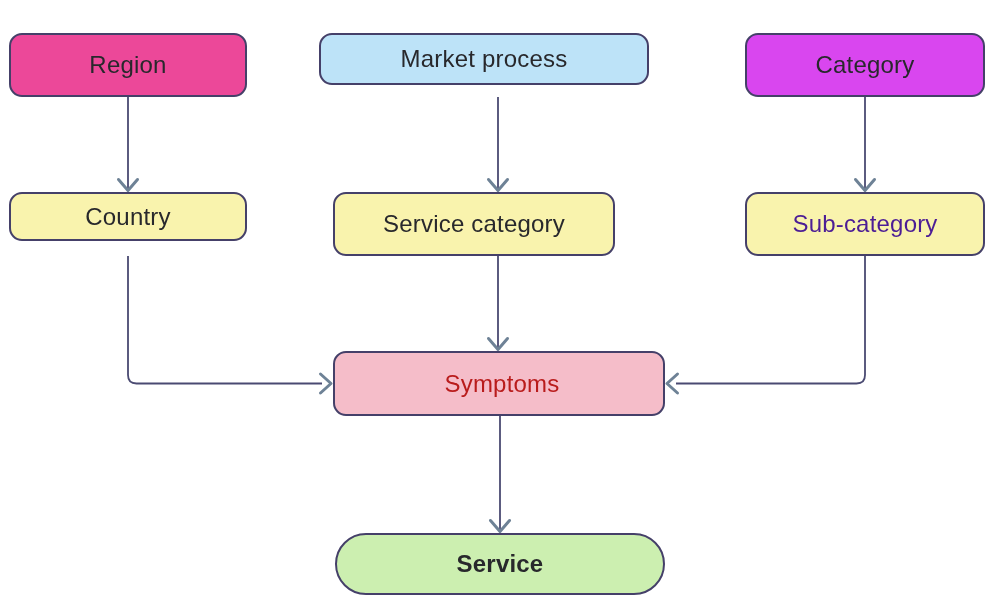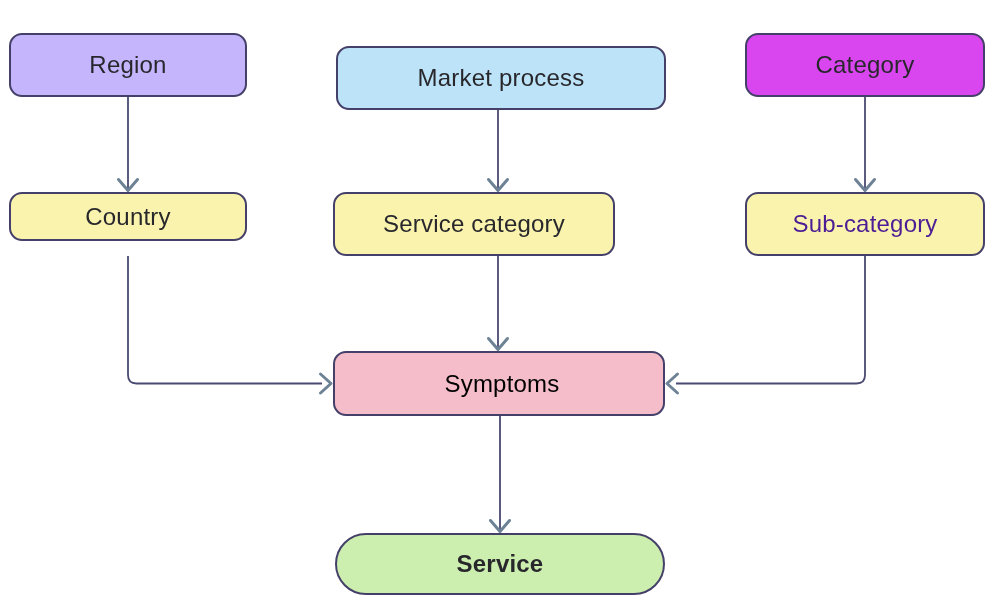--- a/index.html
+++ b/index.html
@@ -42,21 +42,21 @@
     background: #eeeeee;
     color: #28282c;
     display: flex;
     align-items: center;
     justify-content: center;
     font-size: 24px;
     letter-spacing: 0.2px;
     text-align: center;
   }
   #n-region   { left: 9px;   top: 33px;  width: 238px; height: 64px; }
-  #n-market   { left: 336px; top: 33px;  width: 330px; height: 64px; margin-top: 13px; }
+  #n-market   { left: 319px; top: 33px;  width: 330px; height: 52px; }
   #n-category { left: 745px; top: 33px;  width: 240px; height: 64px; }
   #n-country  { left: 9px;   top: 192px; width: 238px; height: 49px; }
   #n-service  { left: 333px; top: 192px; width: 282px; height: 64px; }
   #n-subcat   { left: 745px; top: 192px; width: 240px; height: 64px; }
   #n-symptoms { left: 333px; top: 351px; width: 332px; height: 65px; }
   #n-solution {
     left: 335px; top: 533px; width: 330px; height: 62px;
     border-radius: 31px;
     font-weight: bold;
   }
@@ -97,21 +97,21 @@
       <path class="edge-line" d="M865 256 L865 375 Q865 383.5 856.5 383.5 L676 383.5" style="stroke: rgb(74, 74, 114);"></path>
       <path class="edge-head" d="M677.5 374 L667 383.5 L677.5 393" style="stroke: rgb(110, 130, 150);"></path>
     </g>
 
     <g>
       <path class="edge-line" d="M500 416 L500 531" style="stroke: rgb(74, 74, 114);"></path>
       <path class="edge-head" d="M490.5 520.5 L500 531.5 L509.5 520.5" style="stroke: rgb(110, 130, 150);"></path>
     </g>
   </svg>
 
-  <div class="node" id="n-region" style="background-color: #c4b5fd; border-color: rgb(69, 64, 105); color: rgb(40, 40, 44);">
+  <div class="node" id="n-region" style="background-color: #ec4899; border-color: rgb(69, 64, 105); color: rgb(40, 40, 44);">
     <span>Region</span>
   </div>
 
   <div class="node" id="n-market" style="background-color: rgb(189, 227, 248); border-color: rgb(69, 64, 105); color: rgb(40, 40, 44);">
     <span>Market process</span>
   </div>
 
   <div class="node" id="n-category" style="background-color: #d946ef; border-color: rgb(69, 64, 105); color: rgb(40, 40, 44);">
     <span>Category</span>
   </div>
@@ -121,21 +121,21 @@
   </div>
 
   <div class="node" id="n-service" style="background-color: rgb(249, 243, 173); border-color: rgb(69, 64, 105); color: rgb(40, 40, 44);">
     <span>Service category</span>
   </div>
 
   <div class="node" id="n-subcat" style="background-color: rgb(249, 243, 173); border-color: rgb(69, 64, 105); color: #4c1d95;">
     <span>Sub-category</span>
   </div>
 
-  <div class="node" id="n-symptoms" style="background-color: rgb(245, 189, 201); border-color: rgb(69, 64, 105); color: #000000; padding-left: 6px;">
+  <div class="node" id="n-symptoms" style="background-color: rgb(245, 189, 201); border-color: rgb(69, 64, 105); color: #b91c1c; padding-left: 6px;">
     <span>Symptoms</span>
   </div>
 
   <div class="node" id="n-solution" style="background-color: rgb(204, 239, 176); border-color: rgb(69, 64, 105); color: rgb(40, 40, 44);">
     <span>Service</span>
   </div>
 
 </div>
 
 </body></html>

